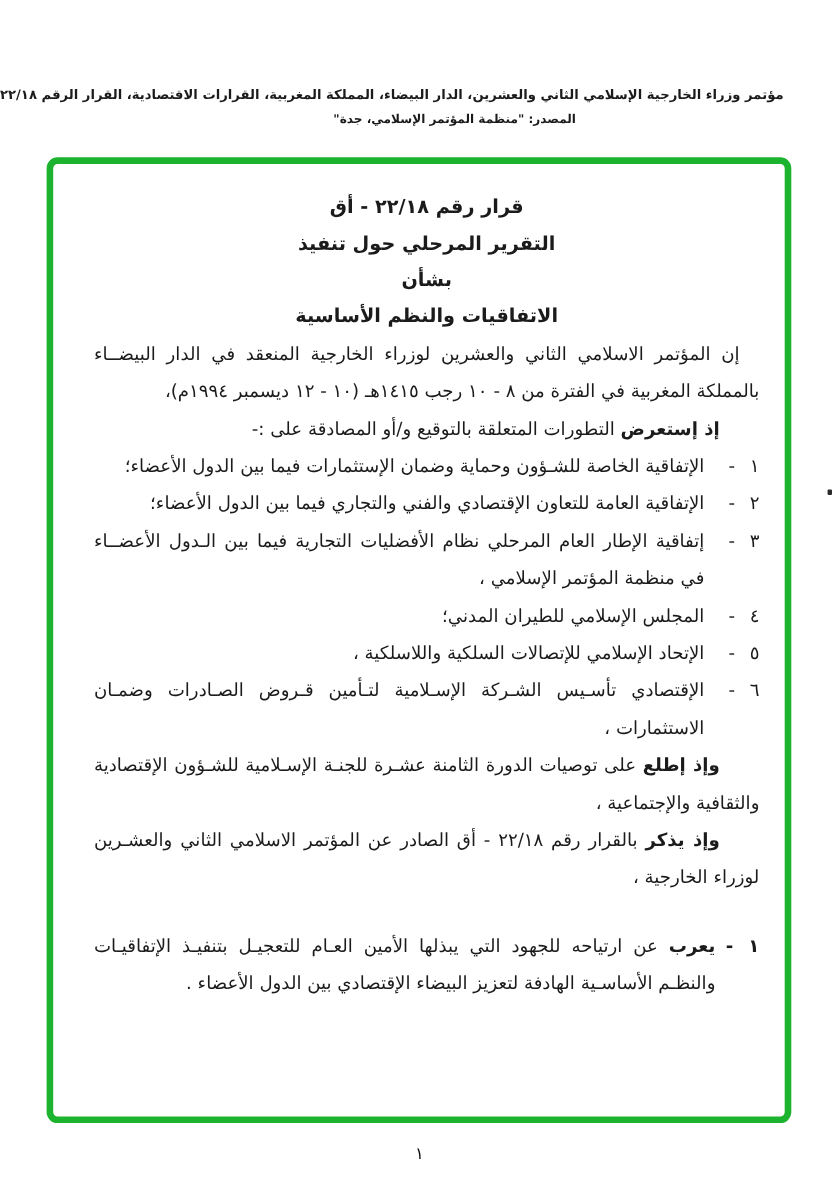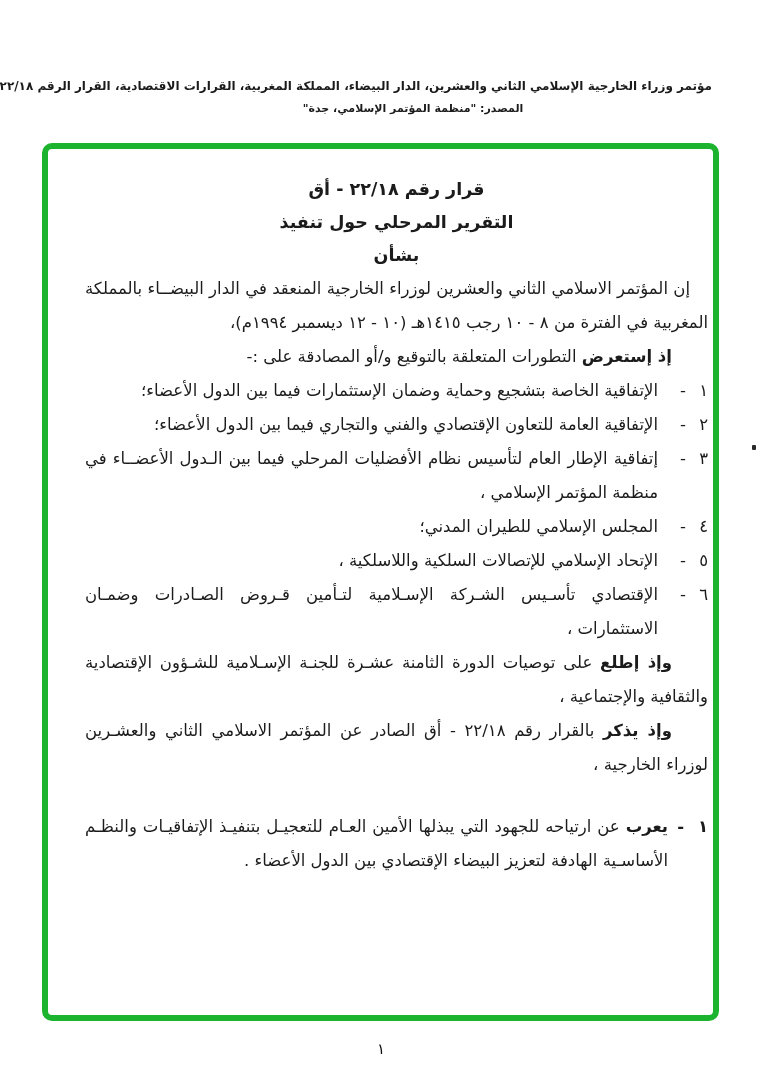--- a/index.html
+++ b/index.html
@@ -22,21 +22,21 @@
   .header-line2 {
     margin-top:9px; font-size:11px; font-weight:bold;
     text-align:center; padding-left:66px;
   }
   
   .green-box {
     position:absolute; left:42px; top:143px;
     width:677px; height:878px;
     border:6px solid #1cb32e;
     border-radius:10px;
-    padding:24px 5px 0 37px;
+    padding:24px 23px 0 37px;
   }
   
   .title-block { text-align:center; font-weight:bold; font-size:17.5px; line-height:33px; }
   
   .doc-body { font-size:16.5px; line-height:34px; }
   .preamble { text-indent:18px; text-align:justify; }
   .lead { text-indent:36px;text-align:right; }
   .lead b, .clause b, .decision-item b { font-weight:bold; }
   .list-item { display:flex; }
   .list-item .num { flex:0 0 50px; width:50px; word-spacing:8px; }
@@ -62,40 +62,41 @@
     <div class="header-line1">مؤتمر وزراء الخارجية الإسلامي الثاني والعشرين، الدار البيضاء، المملكة المغربية، القرارات الاقتصادية، القرار الرقم ٢٢/١٨- أق</div>
     <div class="header-line2">المصدر: "منظمة المؤتمر الإسلامي، جدة"</div>
   </div>
 
   <div class="green-box" style="border-color: rgb(28, 179, 46);">
 
     <div class="title-block">
       <div>قرار رقم ٢٢/١٨ - أق</div>
       <div>التقرير المرحلي حول تنفيذ</div>
       <div>بشأن</div>
+      <div>الاتفاقيات والنظم الأساسية</div>
     </div>
 
     <div class="doc-body">
 
       <p class="preamble">إن المؤتمر الاسلامي الثاني والعشرين لوزراء الخارجية المنعقد في الدار البيضــاء بالمملكة المغربية في الفترة من ٨ - ١٠ رجب ١٤١٥هـ (١٠ - ١٢ ديسمبر ١٩٩٤م)،</p>
 
       <p class="lead"><b>إذ إستعرض</b><span> التطورات المتعلقة بالتوقيع و/أو المصادقة على :-</span></p>
 
       <div class="agreement-list">
         <div class="list-item">
           <span class="num">١ -</span>
-          <span class="txt">الإتفاقية الخاصة بتشجيع وحماية وضمان الإستثمارات فيما بين الدول الأعضاء؛</span>
+          <span class="txt">الإتفاقية الخاصة للشـؤون وحماية وضمان الإستثمارات فيما بين الدول الأعضاء؛</span>
         </div>
         <div class="list-item">
           <span class="num">٢ -</span>
           <span class="txt">الإتفاقية العامة للتعاون الإقتصادي والفني والتجاري فيما بين الدول الأعضاء؛</span>
         </div>
         <div class="list-item">
           <span class="num">٣ -</span>
-          <span class="txt">إتفاقية الإطار العام لتأسيس نظام الأفضليات المرحلي فيما بين الـدول الأعضــاء في منظمة المؤتمر الإسلامي ،</span>
+          <span class="txt">إتفاقية الإطار العام المرحلي نظام الأفضليات التجارية فيما بين الـدول الأعضــاء في منظمة المؤتمر الإسلامي ،</span>
         </div>
         <div class="list-item">
           <span class="num">٤ -</span>
           <span class="txt">المجلس الإسلامي للطيران المدني؛</span>
         </div>
         <div class="list-item">
           <span class="num">٥ -</span>
           <span class="txt">الإتحاد الإسلامي للإتصالات السلكية واللاسلكية ،</span>
         </div>
         <div class="list-item">

